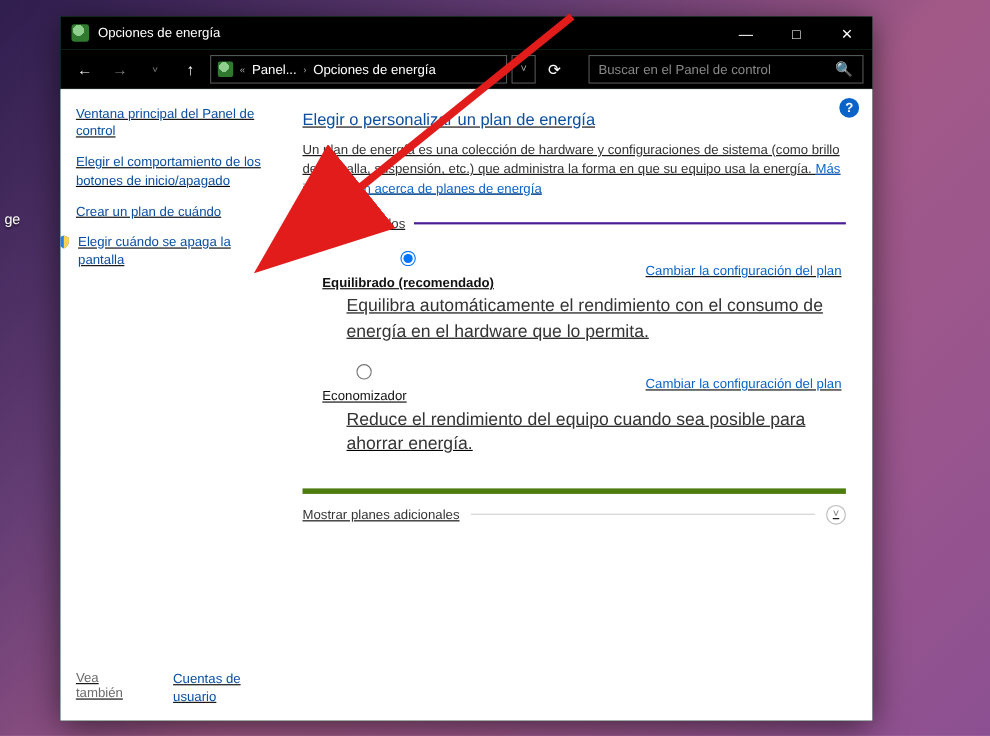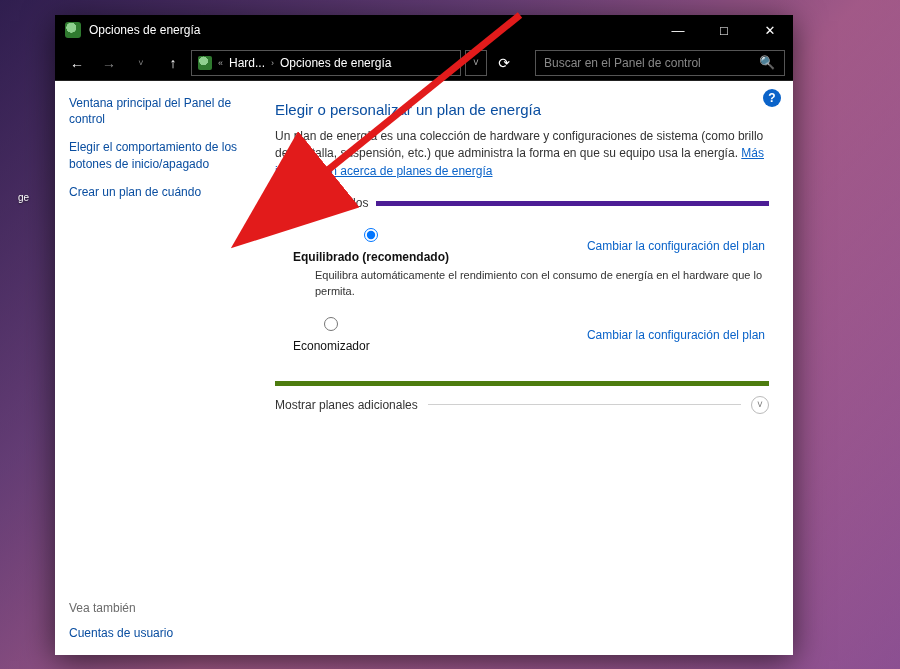--- a/index.html
+++ b/index.html
@@ -117,20 +117,21 @@
   .search input::placeholder { color:#888; }
   .search .mag { color:#fff; font-size:13px; }
 
   
   .content {
     flex: 1;
     background: #fff;
     display: flex;
     overflow: hidden;
     position: relative;
+    text-decoration: underline;
   }
   .sidebar {
     width: 210px;
     padding: 14px 12px 14px 14px;
     display: flex;
     flex-direction: column;
     gap: 12px;
     font-size: 12px;
   }
   .sidebar a {
@@ -141,21 +142,21 @@
   }
   .sidebar .item-with-icon {
     display:flex; gap:6px; align-items:flex-start;
     margin-left:-18px;
   }
   .sidebar .shield {
     width:14px; height:14px; flex:0 0 14px; margin-top:1px;
   }
   .sidebar .footer {
     margin-top: auto;
-    display:flex; flex-direction:column; gap:10px;
+    display:flex; gap:27px;
   }
   .sidebar .footer .hdr { color:#6b6b6b; }
 
   .main {
     flex: 1;
     padding: 12px 24px 12px 10px;
     position: relative;
     overflow: auto;
   }
   .help-badge {
@@ -170,38 +171,38 @@
     margin: 8px 0 10px 0;
   }
   .lead {
     color:#333; font-size:12px; line-height:1.45;
     margin-bottom: 16px;
   }
   .lead a { color:#0a63c9; text-decoration: underline; }
 
   fieldset.group {
     border: none;
-    border-top: 5px solid #4c1d95;
+    border-top: 2px solid #4c1d95;
     padding: 12px 0 6px 0;
     margin-bottom: 10px;
   }
   fieldset.group > legend {
     font-size:12px; color:#333; padding-right:8px;
   }
   .plan {
     padding: 6px 4px 12px 18px;
   }
   .plan-row1 {
     display:flex; justify-content:space-between; align-items:center;
   }
   .plan-row1 label { display:flex; gap:8px; align-items:center; font-size:12px; color:#111;flex-direction:column;}
   .plan-row1 input[type=radio]{ width:14px; height:14px; }
   .plan-row1 .chg { color:#0a63c9; font-size:12px; cursor:pointer; }
   .plan-desc {
-    font-size:11px; color:#333; padding: 4px 0 0 22px; line-height:1.4;
+    font-size:16px; color:#333; padding: 4px 0 0 22px; line-height:1.4;
     max-width: 480px;
   }
   .expander {
     display:flex; justify-content:space-between; align-items:center;
     border-top:5px solid #4d7c0f; padding-top:10px;
     color:#333; font-size:12px;
   }
   .expander .circ {
     width:18px;height:18px;border:1px solid #bbb;border-radius:50%;
     display:flex;align-items:center;justify-content:center;
@@ -209,22 +210,22 @@
   }
   .expander .line { flex:1; margin:0 10px; border-top:1px solid #d0d0d0; height:0; }
 
   
   .arrow-overlay {
     position:absolute; left:0; top:0; pointer-events:none;
   }
 
   
   .desk-label {
-    position:absolute; left:18px; top:192px; color:#fff;
-    font-size:10px; text-shadow:0 1px 2px rgba(0,0,0,0.6);
+    position:absolute; left:4px; top:192px; color:#fff;
+    font-size:13px; text-shadow:0 1px 2px rgba(0,0,0,0.6);
   }
 </style>
 </head>
 <body>
 
 <div class="desktop-bg"></div>
 <div class="desk-label">ge</div>
 
 <div class="window">
 
@@ -239,39 +240,46 @@
 
   <div class="navbar">
     <div class="nav-btn">←</div>
     <div class="nav-btn dim">→</div>
     <div class="nav-btn dim" style="font-size:9px">˅</div>
     <div class="nav-btn">↑</div>
 
     <div class="addr">
       <div class="mini-icon"></div>
       <span class="chev">«</span>
-      <span>Hard...</span>
+      <span>Panel...</span>
       <span class="chev">›</span>
       <span style="font-weight:500">Opciones de energía</span>
     </div>
     <div class="nav-dd">˅</div>
     <div class="refresh">⟳</div>
 
     <div class="search">
       <input type="text" placeholder="Buscar en el Panel de control" style="">
       <span class="mag">🔍</span>
     </div>
   </div>
 
   <div class="content">
 
     <div class="sidebar">
       <a>Ventana principal del Panel de control</a>
       <a>Elegir el comportamiento de los botones de inicio/apagado</a>
       <a>Crear un plan de cuándo</a>
+      <div class="item-with-icon">
+        <svg class="shield" viewBox="0 0 24 24">
+            <path fill="#2b7de1" d="M12 2l8 3v6c0 5-3.4 9.7-8 11-4.6-1.3-8-6-8-11V5l8-3z"></path>
+            <path fill="#ffd24d" d="M12 2v20c4.6-1.3 8-6 8-11V5l-8-3z"></path>
+          </svg>
+        <a>Elegir cuándo se apaga la pantalla</a>
+      </div>
 
       <div class="footer">
         <div class="hdr">Vea también</div>
         <a>Cuentas de usuario</a>
       </div>
     </div>
 
     <div class="main">
       <div class="help-badge">?</div>
 
@@ -296,20 +304,21 @@
         </div>
 
         <div class="plan">
           <div class="plan-row1">
             <label>
               <input type="radio" name="plan" style="">
               <span>Economizador</span>
             </label>
             <span class="chg">Cambiar la configuración del plan</span>
           </div>
+          <div class="plan-desc">Reduce el rendimiento del equipo cuando sea posible para ahorrar energía.</div>
         </div>
       </fieldset>
 
       <div class="expander">
         <span>Mostrar planes adicionales</span>
         <span class="line"></span>
         <span class="circ">˅</span>
       </div>
 
     </div>

